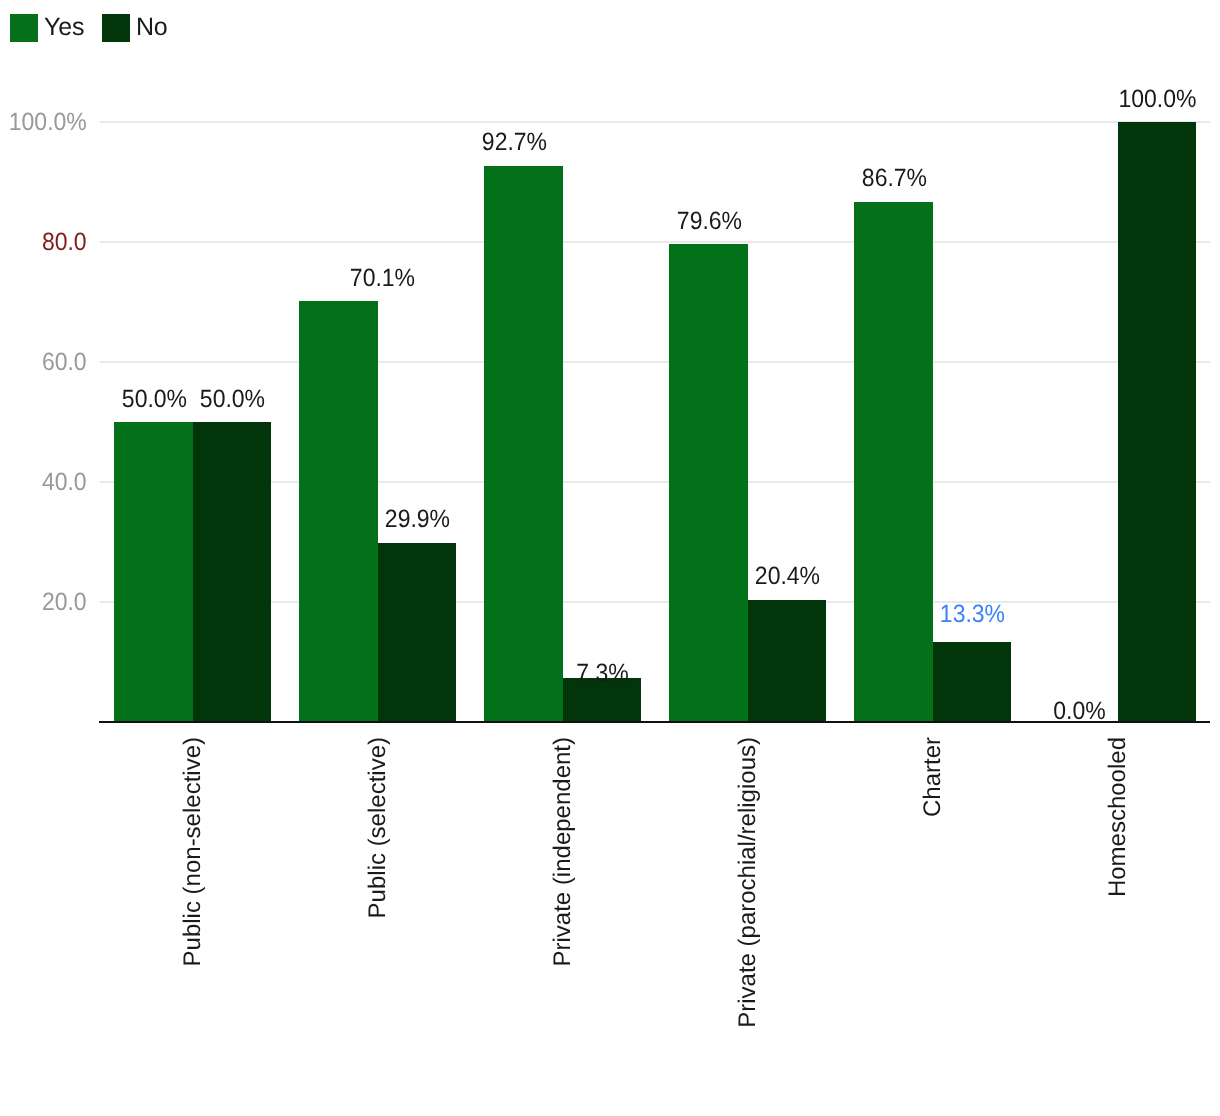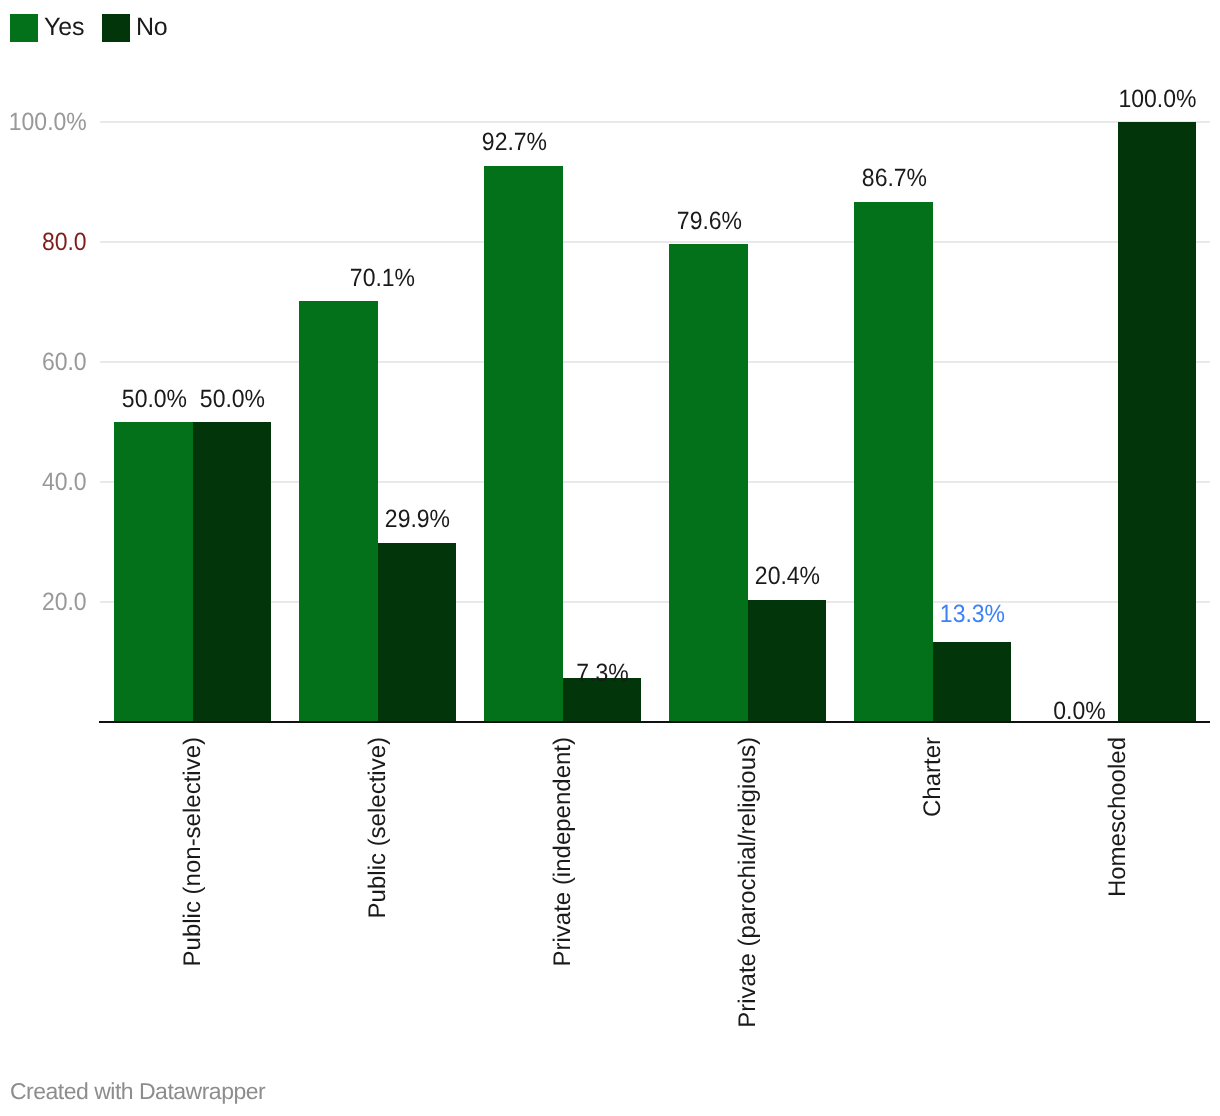--- a/index.html
+++ b/index.html
@@ -98,14 +98,13 @@
     <div class="xlabel" style="left: 920.75px; top: 737px; color: rgb(26, 26, 26);">Charter</div>
 
     <div class="bar" style="left: 1117.5px; width: 78.5px; top: 122px; height: 600px; background: rgb(2, 53, 9);"></div>
     <div class="vlabel" style="left: 999.75px; width: 158.5px; top: 686.5px; color: rgb(26, 26, 26); margin-top: 12px;"><span>0.0%</span></div>
     <div class="vlabel" style="left: 1078.25px; width: 158.5px; top: 86.5px; color: rgb(26, 26, 26);"><span>100.0%</span></div>
     <div class="xlabel" style="left: 1105.75px; top: 737px; color: rgb(26, 26, 26);">Homeschooled</div>
 
     <div class="baseline" style="left: 99px; width: 1111px; top: 721px; background: rgb(17, 17, 17);"></div>
   </div>
 
-  <div id="footer" style="color: rgb(141, 141, 141);">Created with Datawrapper</div>
 </div>
 
 </body></html>

